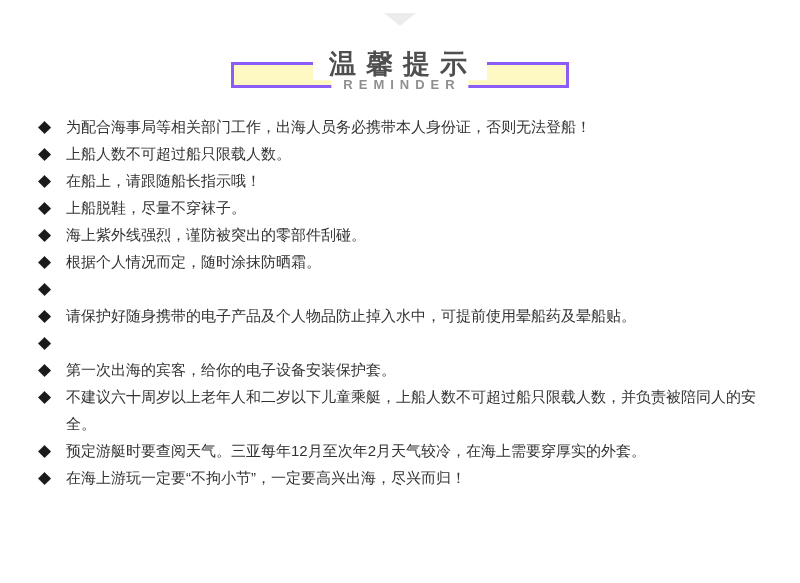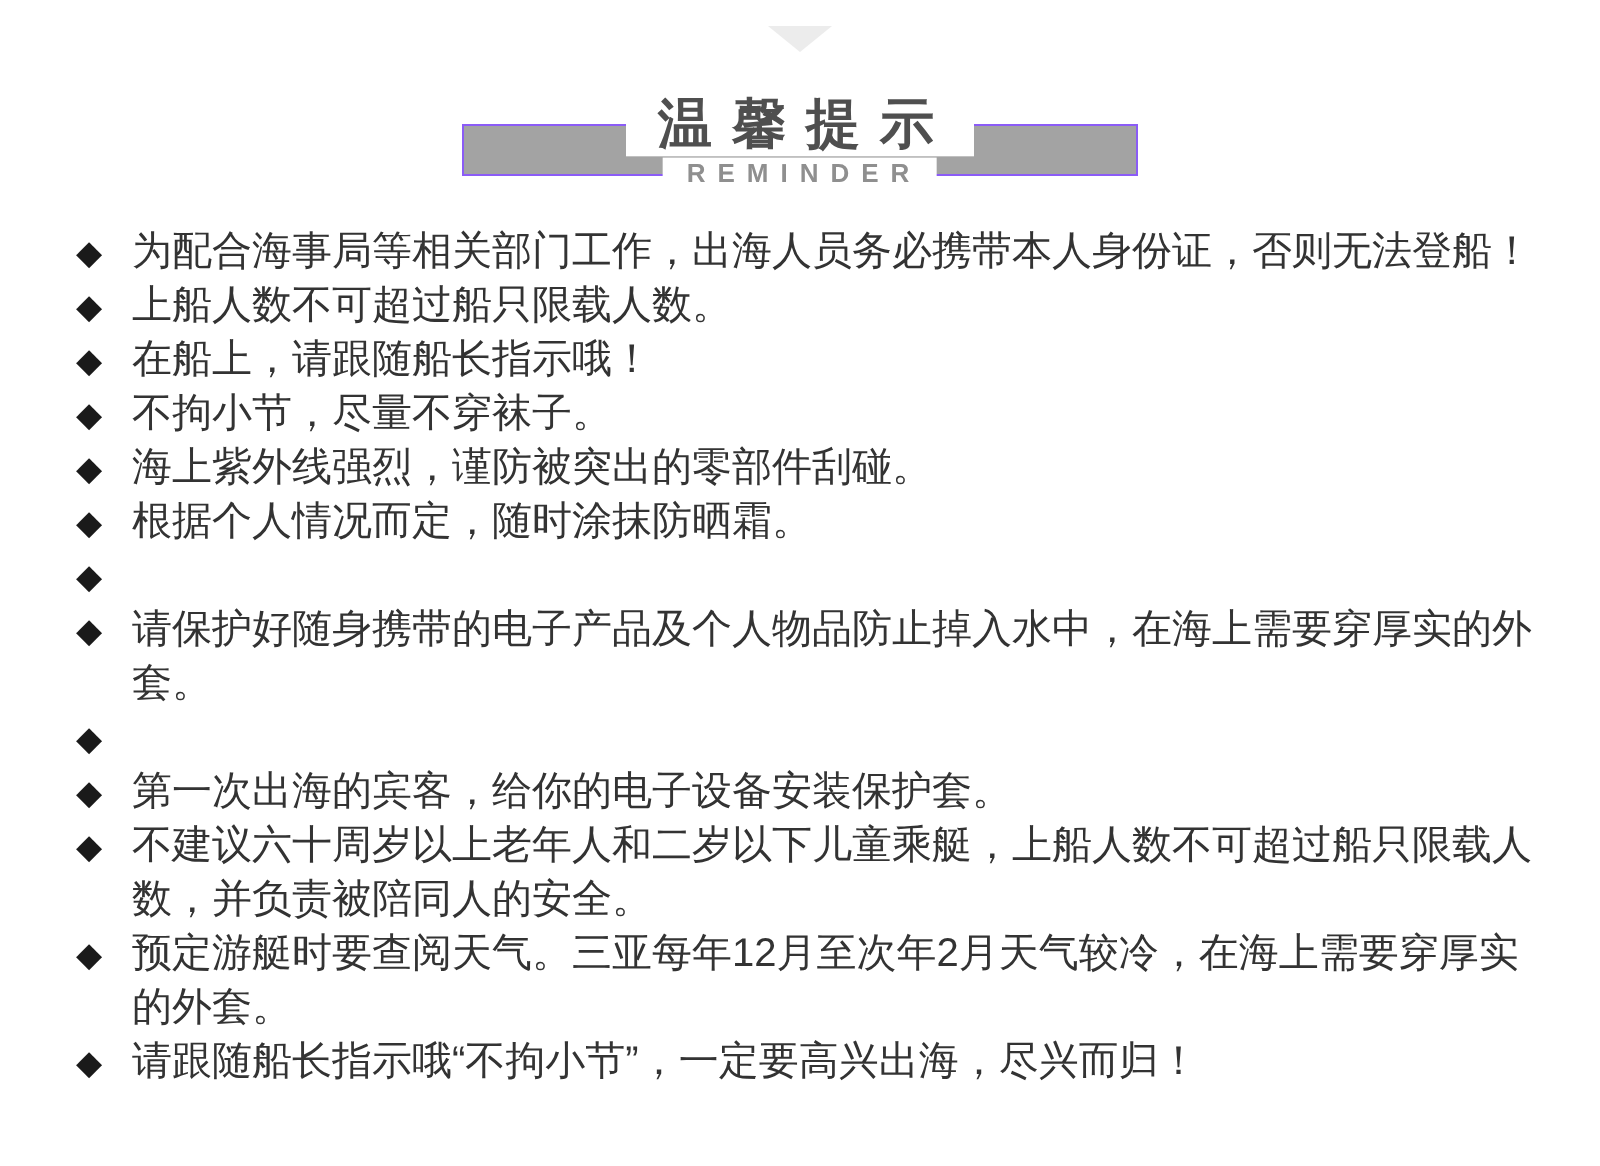--- a/index.html
+++ b/index.html
@@ -21,22 +21,22 @@
     border-right: 16px solid transparent;
     border-top: 13px solid #ececec;
   }
 
   
   .title-box {
     position: relative;
     width: 338px;
     height: 26px;
     margin: 36px auto 0;
-    border: 1px solid #8b5cf6;
-    background: #a3a3a3;
+    border: 3px solid #8b5cf6;
+    background: #fef9c3;
   }
   .title {
     position: absolute;
     top: 0; left: 50%;
     transform: translate(-50%, -50%);
     background: #ffffff;
     padding: 0 10px 0 16px;
     white-space: nowrap;
     font-size: 27px;
     font-weight: bold;
@@ -72,21 +72,21 @@
   .bullet {
     flex: 0 0 28px;
     width: 28px;
     font-size: 17px;
     line-height: 27px;
     color: #1a1a1a;
   }
   .tip-text {
     flex: 0 1 auto;
     max-width: 706px;
-    font-size: 20px;
+    font-size: 15px;
     line-height: 27px;
     color: #333333;
   }
 </style>
 </head>
 <body>
 
 <div class="page">
 
   <div class="chevron"></div>
@@ -104,51 +104,51 @@
       <li class="tip">
         <span class="bullet">◆</span>
         <span class="tip-text">上船人数不可超过船只限载人数。</span>
       </li>
       <li class="tip">
         <span class="bullet">◆</span>
         <span class="tip-text">在船上，请跟随船长指示哦！</span>
       </li>
       <li class="tip">
         <span class="bullet">◆</span>
-        <span class="tip-text">不拘小节，尽量不穿袜子。</span>
+        <span class="tip-text">上船脱鞋，尽量不穿袜子。</span>
       </li>
       <li class="tip">
         <span class="bullet">◆</span>
         <span class="tip-text">海上紫外线强烈，谨防被突出的零部件刮碰。</span>
       </li>
       <li class="tip">
         <span class="bullet">◆</span>
         <span class="tip-text">根据个人情况而定，随时涂抹防晒霜。</span>
       </li>
       <li class="tip">
         <span class="bullet">◆</span>
       </li>
       <li class="tip">
         <span class="bullet">◆</span>
-        <span class="tip-text">请保护好随身携带的电子产品及个人物品防止掉入水中，在海上需要穿厚实的外套。</span>
+        <span class="tip-text">请保护好随身携带的电子产品及个人物品防止掉入水中，可提前使用晕船药及晕船贴。</span>
       </li>
       <li class="tip">
         <span class="bullet">◆</span>
       </li>
       <li class="tip">
         <span class="bullet">◆</span>
         <span class="tip-text">第一次出海的宾客，给你的电子设备安装保护套。</span>
       </li>
       <li class="tip">
         <span class="bullet">◆</span>
         <span class="tip-text">不建议六十周岁以上老年人和二岁以下儿童乘艇，上船人数不可超过船只限载人数，并负责被陪同人的安全。</span>
       </li>
       <li class="tip">
         <span class="bullet">◆</span>
         <span class="tip-text">预定游艇时要查阅天气。三亚每年12月至次年2月天气较冷，在海上需要穿厚实的外套。</span>
       </li>
       <li class="tip">
         <span class="bullet">◆</span>
-        <span class="tip-text">请跟随船长指示哦“不拘小节”，一定要高兴出海，尽兴而归！</span>
+        <span class="tip-text">在海上游玩一定要“不拘小节”，一定要高兴出海，尽兴而归！</span>
       </li>
     </ul>
 
 </div>
 
 </body></html>

